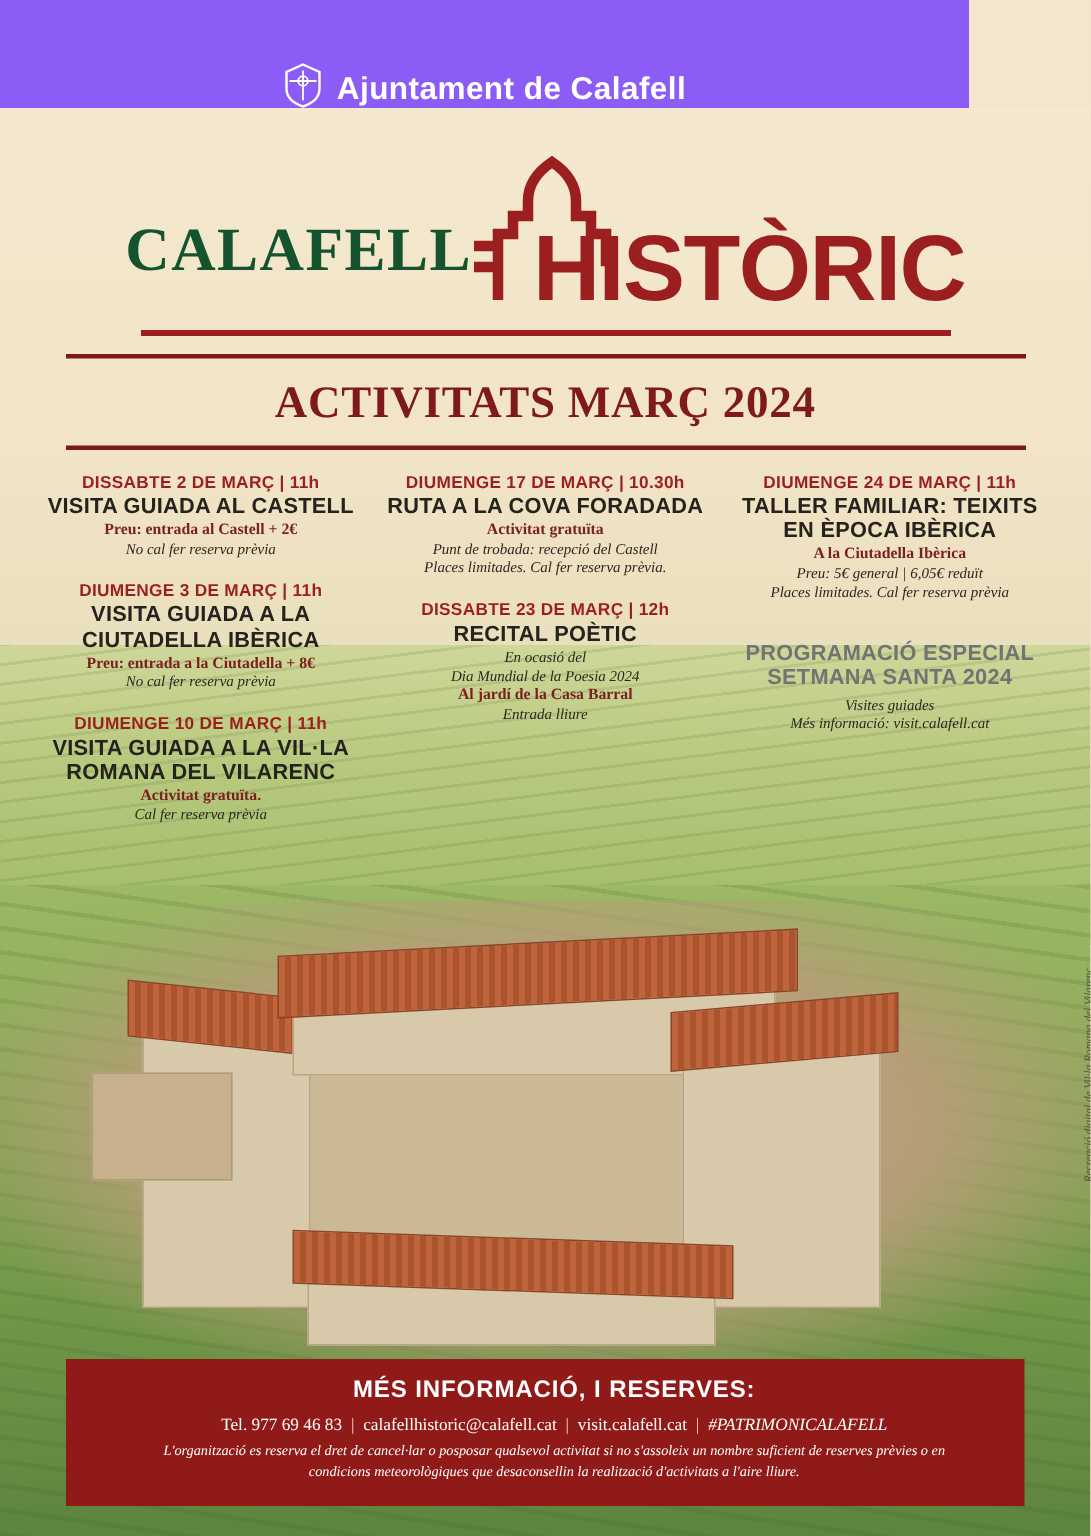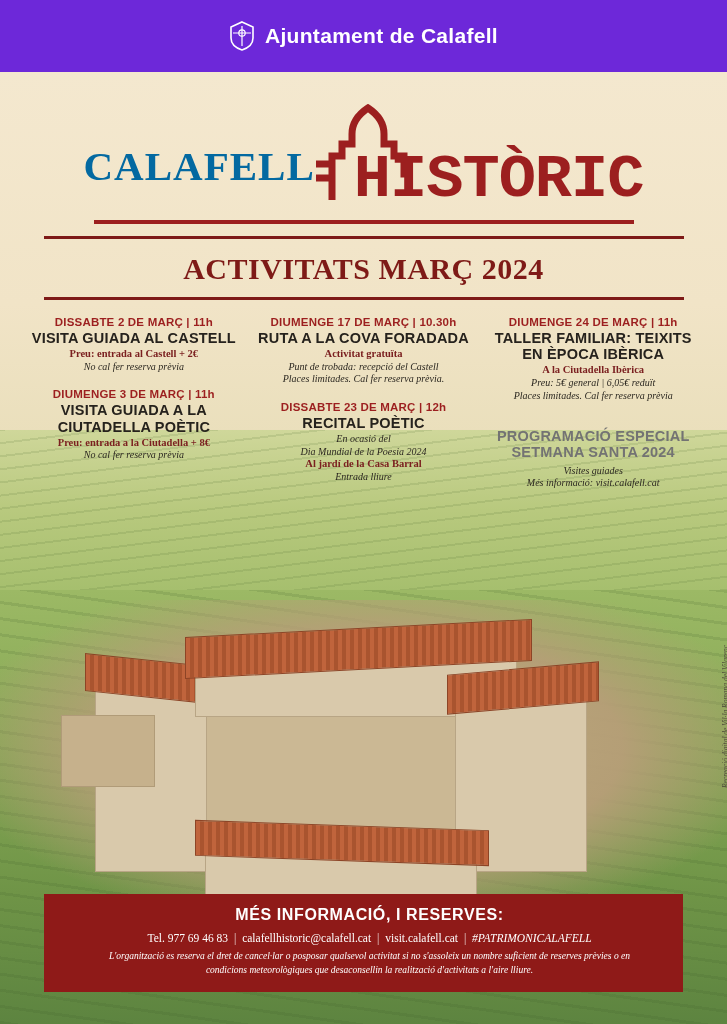--- a/index.html
+++ b/index.html
@@ -19,25 +19,25 @@
     width: 727px;
     height: 1024px;
     overflow: hidden;
     background: #f3e6cd;
   }
 
   
   .topbar {
     position: absolute;
     top: 0; left: 0;
-    width: 727px;
+    width: 646px;
     height: 72px;
-    background: #6d28d9;
+    background: #8b5cf6;
     display: flex;
-    align-items: center;
+    align-items: flex-end;
     justify-content: center;
     gap: 10px;
   }
   .topbar .crest {
     width: 26px; height: 30px;
     display: block;
   }
   .topbar .title {
     color: #ffffff;
     font-size: 21px;
@@ -138,26 +138,26 @@
     width: 560px;
     height: 130px;
   }
   .logo .calafell {
     position: absolute;
     left: 0; top: 38px;
     font-family: "Liberation Serif", serif;
     font-weight: bold;
     font-size: 41px;
     letter-spacing: 1px;
-    color: #0369a1;
+    color: #14532d;
   }
   .logo .historic {
     position: absolute;
     right: 0; top: 40px;
-    font-family: Liberation Mono, monospace;
+    font-family: Liberation Sans, sans-serif;
     font-weight: bold;
     font-size: 62px;
     letter-spacing: -1px;
     color: #9c1f1f;
   }
   .logo .castle {
     position: absolute;
     left: 228px;
     top: 0;
     width: 108px;
@@ -240,21 +240,21 @@
     line-height: 1.25;
   }
   .e-name.red {
     color: #737373;
   }
 
   
   .footer {
     position: absolute;
     left: 44px;
-    bottom: 32px;
+    bottom: 20px;
     width: 639px;
     background: #8f1a18;
     padding: 12px 10px 14px 22px;
     box-sizing: border-box;
     text-align: center;
     color: #fff;
     margin-top: 33px;
   }
   .footer .f-title {
     font-weight: bold;
@@ -336,23 +336,29 @@
 
     <div class="col">
       <div class="entry">
         <div class="e-date">DISSABTE 2 DE MARÇ | 11h</div>
         <div class="e-name">VISITA GUIADA AL CASTELL</div>
         <div class="e-sub">Preu: entrada al Castell + 2€</div>
         <div class="e-note">No cal fer reserva prèvia</div>
       </div>
       <div class="entry">
         <div class="e-date">DIUMENGE 3 DE MARÇ | 11h</div>
-        <div class="e-name">VISITA GUIADA A LA CIUTADELLA POÈTIC</div>
+        <div class="e-name">VISITA GUIADA A LA CIUTADELLA IBÈRICA</div>
         <div class="e-sub">Preu: entrada a la Ciutadella + 8€</div>
         <div class="e-note">No cal fer reserva prèvia</div>
+      </div>
+      <div class="entry">
+        <div class="e-date">DIUMENGE 10 DE MARÇ | 11h</div>
+        <div class="e-name">VISITA GUIADA A LA VIL·LA ROMANA DEL VILARENC</div>
+        <div class="e-sub">Activitat gratuïta.</div>
+        <div class="e-note">Cal fer reserva prèvia</div>
       </div>
     </div>
 
     <div class="col mid">
       <div class="entry">
         <div class="e-date">DIUMENGE 17 DE MARÇ | 10.30h</div>
         <div class="e-name">RUTA A LA COVA FORADADA</div>
         <div class="e-sub">Activitat gratuïta</div>
         <div class="e-note">Punt de trobada: recepció del Castell</div>
         <div class="e-note">Places limitades. Cal fer reserva prèvia.</div>

